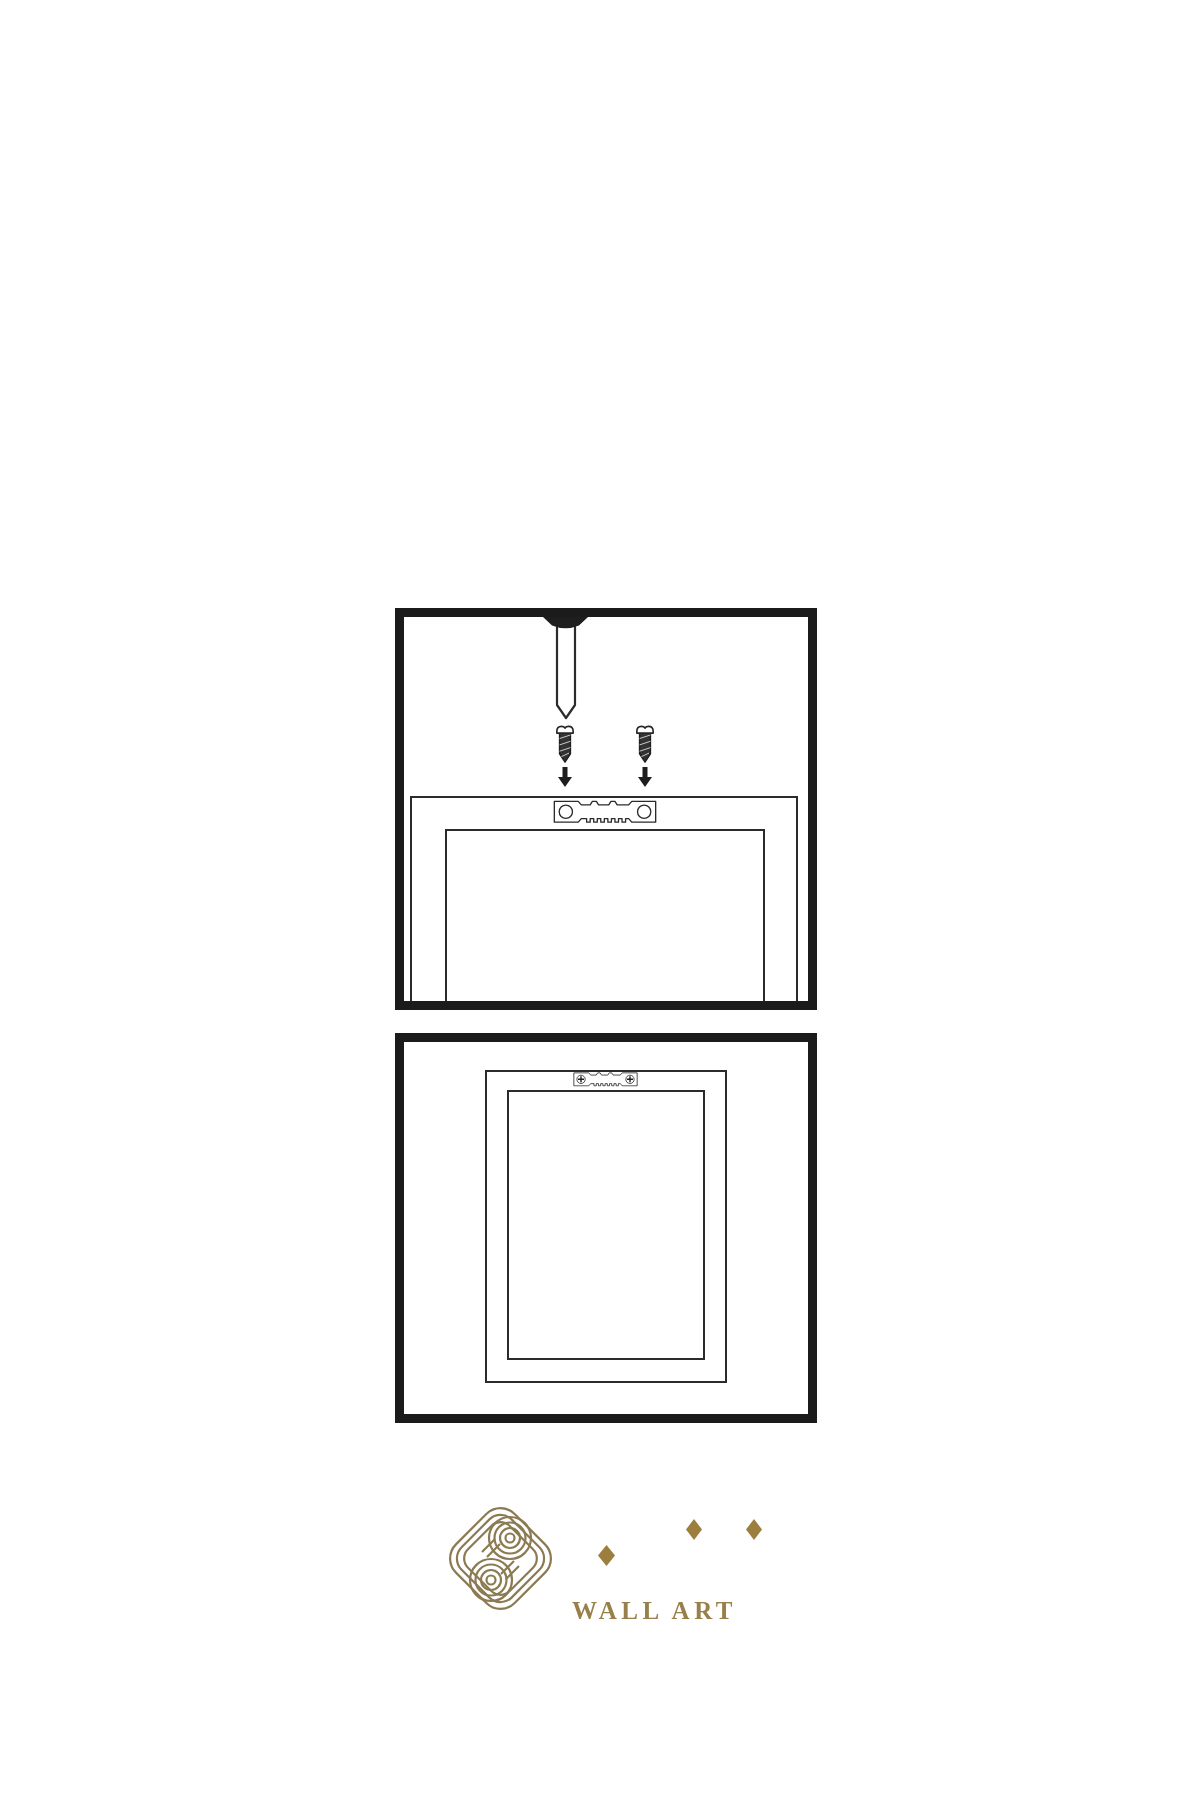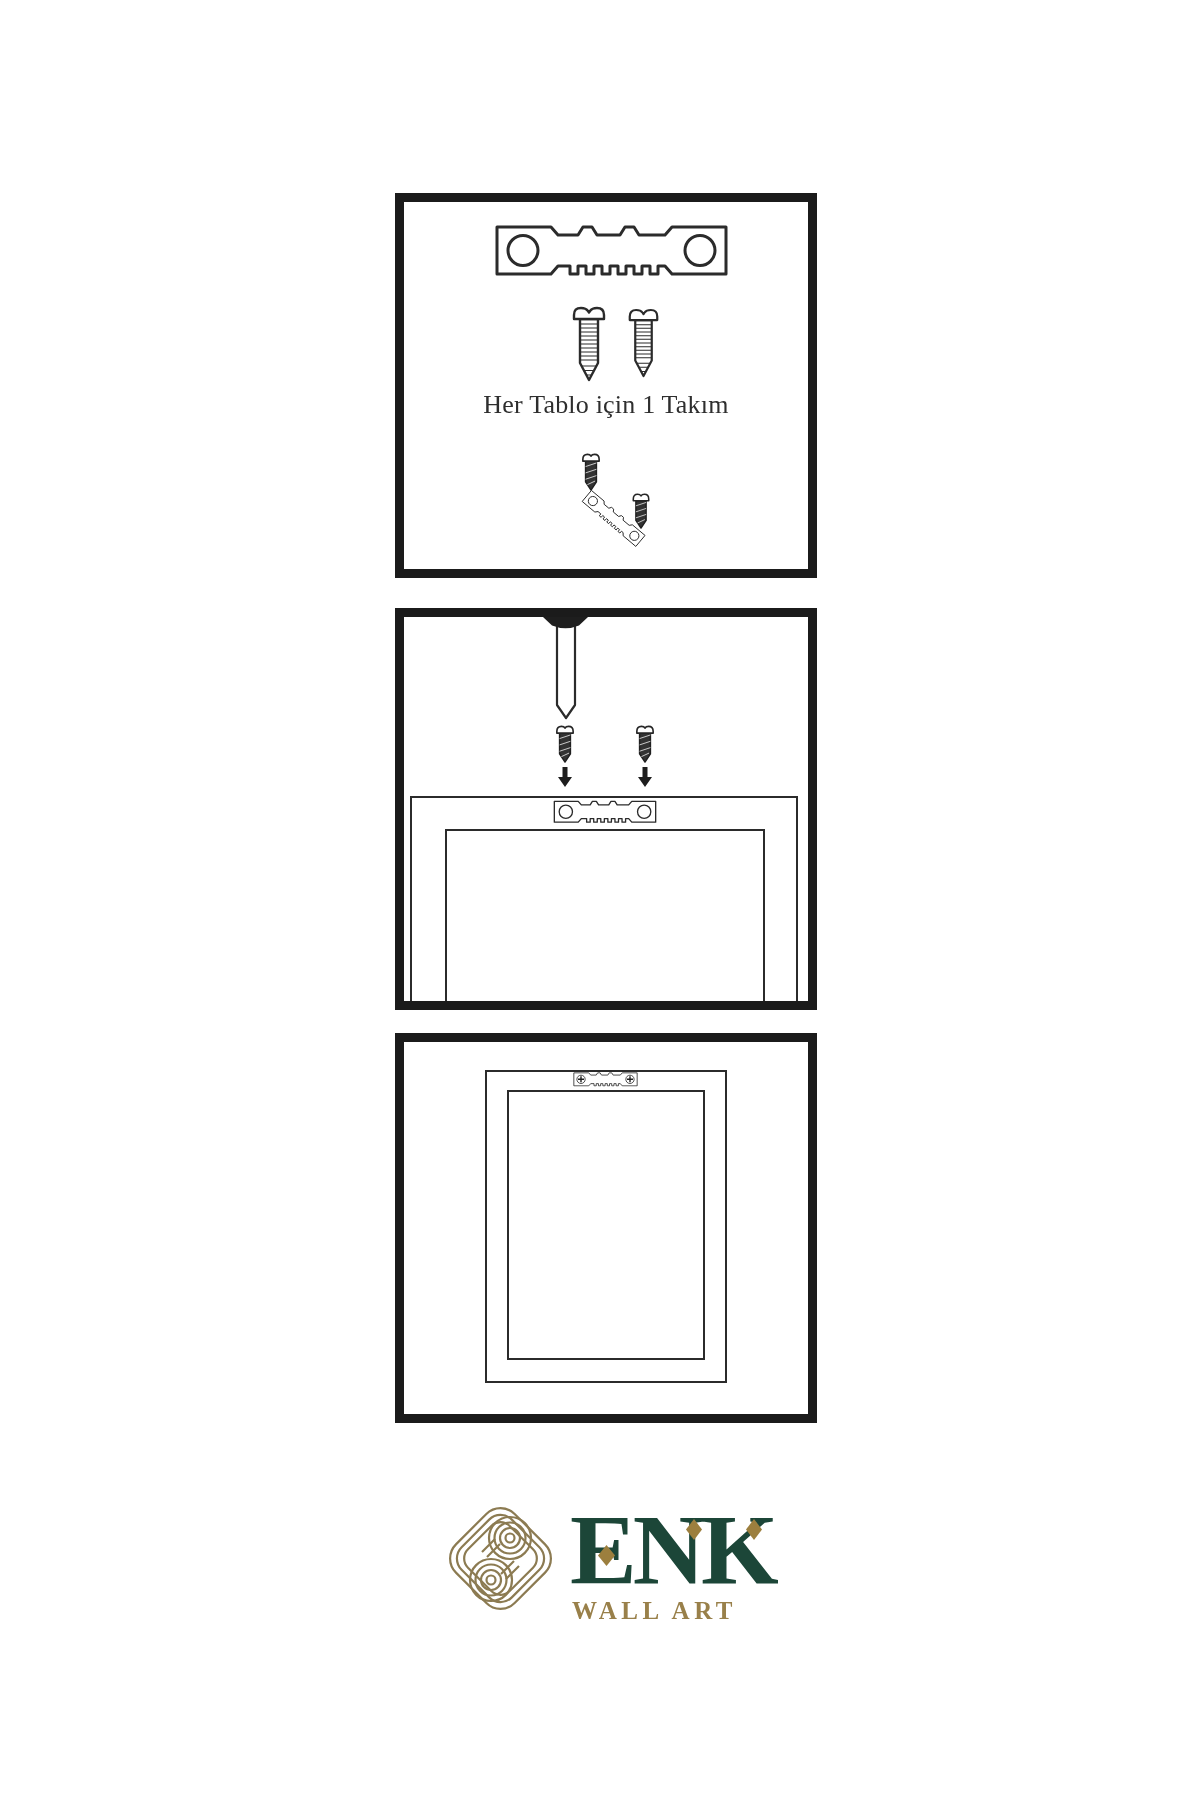--- a/index.html
+++ b/index.html
@@ -48,33 +48,20 @@
         <path d="M5,9 H17 V32 L11,41 L5,32 Z" fill="#333333" stroke="#1f1f1f" stroke-width="1.6" stroke-linejoin="round"></path>
         <path d="M5,15 L17,11 M5,22 L17,18 M5,29 L17,25 M7,35 L15.5,31" stroke="#d9d9d9" stroke-width="1"></path>
         <path d="M2,9 V7 Q2,1.5 7,1.5 Q10,1.5 11,3.5 Q12,1.5 15,1.5 Q20,1.5 20,7 V9 Z" fill="#ffffff" stroke="#262626" stroke-width="1.8" stroke-linejoin="round"></path>
       </symbol>
       <symbol id="sym-arrow-down" viewBox="0 0 14 20">
         <path d="M4.5,0 H9.5 V10 H14 L7,20 L0,10 H4.5 Z" fill="#1d1d1d"></path>
       </symbol>
     </defs>
   </svg>
 
-  <div class="panel" id="panel1">
-    <svg width="404" height="367" viewBox="0 0 404 367">
-      <use href="#sym-sawtooth" x="90" y="22" width="235" height="53"></use>
-      <use href="#sym-screw-light" x="167" y="104" width="36" height="76"></use>
-      <use href="#sym-screw-light" x="223" y="106" width="33" height="70"></use>
-      <use href="#sym-screw-dark" x="177" y="251" width="20" height="38"></use>
-      <g transform="translate(189,299) rotate(40)">
-        <use href="#sym-sawtooth" x="-9" y="-8" width="72" height="16.2"></use>
-      </g>
-      <use href="#sym-screw-dark" x="227" y="291" width="20" height="36"></use>
-    </svg>
-    <div class="caption">Her Tablo için 1 Takım</div>
-  </div>
 
   <div class="panel" id="panel2">
     <div class="frame-line" style="left:6px;top:179px;width:388px;height:205px;"></div>
     <div class="frame-line" style="left:41px;top:212px;width:320px;height:172px;"></div>
     <svg width="404" height="384" viewBox="0 0 404 384">
       <use href="#sym-sawtooth" x="149" y="183" width="104" height="23.5"></use>
       <g>
         <path d="M153,5 H171 V88 L162,101 L153,88 Z" fill="#ffffff" stroke="#2b2b2b" stroke-width="2.2" stroke-linejoin="round"></path>
         <path d="M139,0 H184 L175,8.5 Q161.5,14 148,8.5 Z" fill="#1e1e1e"></path>
       </g>
@@ -107,20 +94,19 @@
           <circle cx="72" cy="48" r="10"></circle>
         <circle cx="72" cy="48" r="15.5"></circle>
           <circle cx="72" cy="48" r="21"></circle>
         <circle cx="53" cy="90" r="4.5"></circle>
           <circle cx="53" cy="90" r="10"></circle>
         <circle cx="53" cy="90" r="15.5"></circle>
           <circle cx="53" cy="90" r="21"></circle>
         <path d="M44,62 L57,49 M49,67 L62,54 M63,84 L76,71 M68,89 L81,76"></path>
       </g>
     </svg>
-    <div class="brand">ENK</div>
     <div class="diamond" id="d1"></div>
     <div class="diamond" id="d2"></div>
     <div class="diamond" id="d3"></div>
     <div class="subtitle">WALL ART</div>
   </div>
 
 </div>
 
 </body></html>

